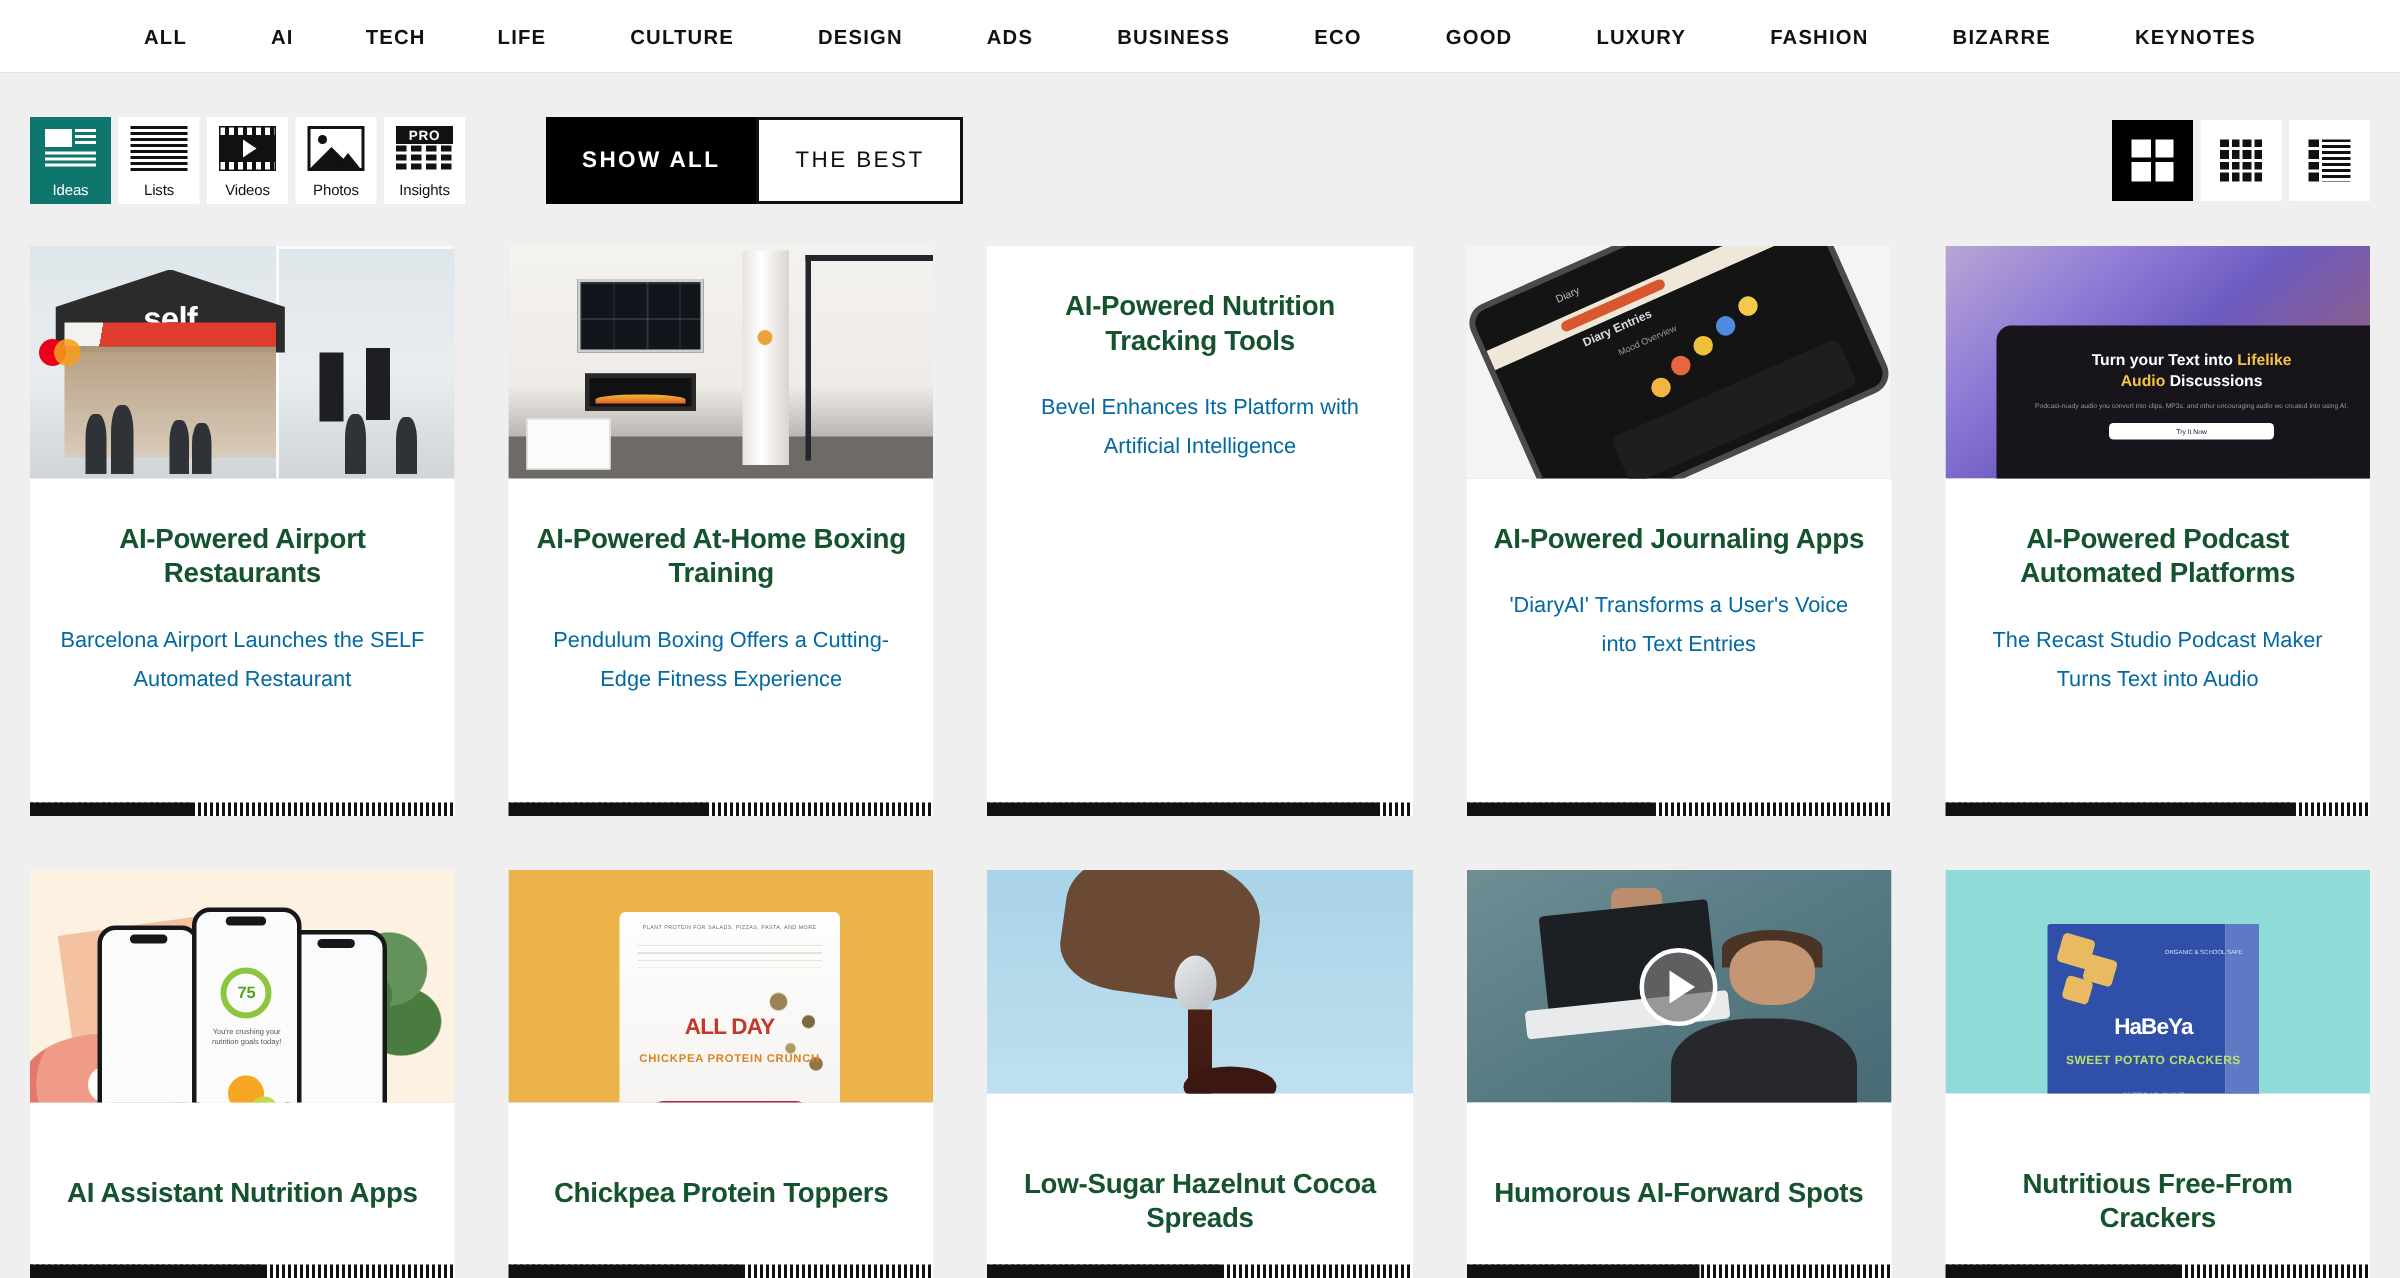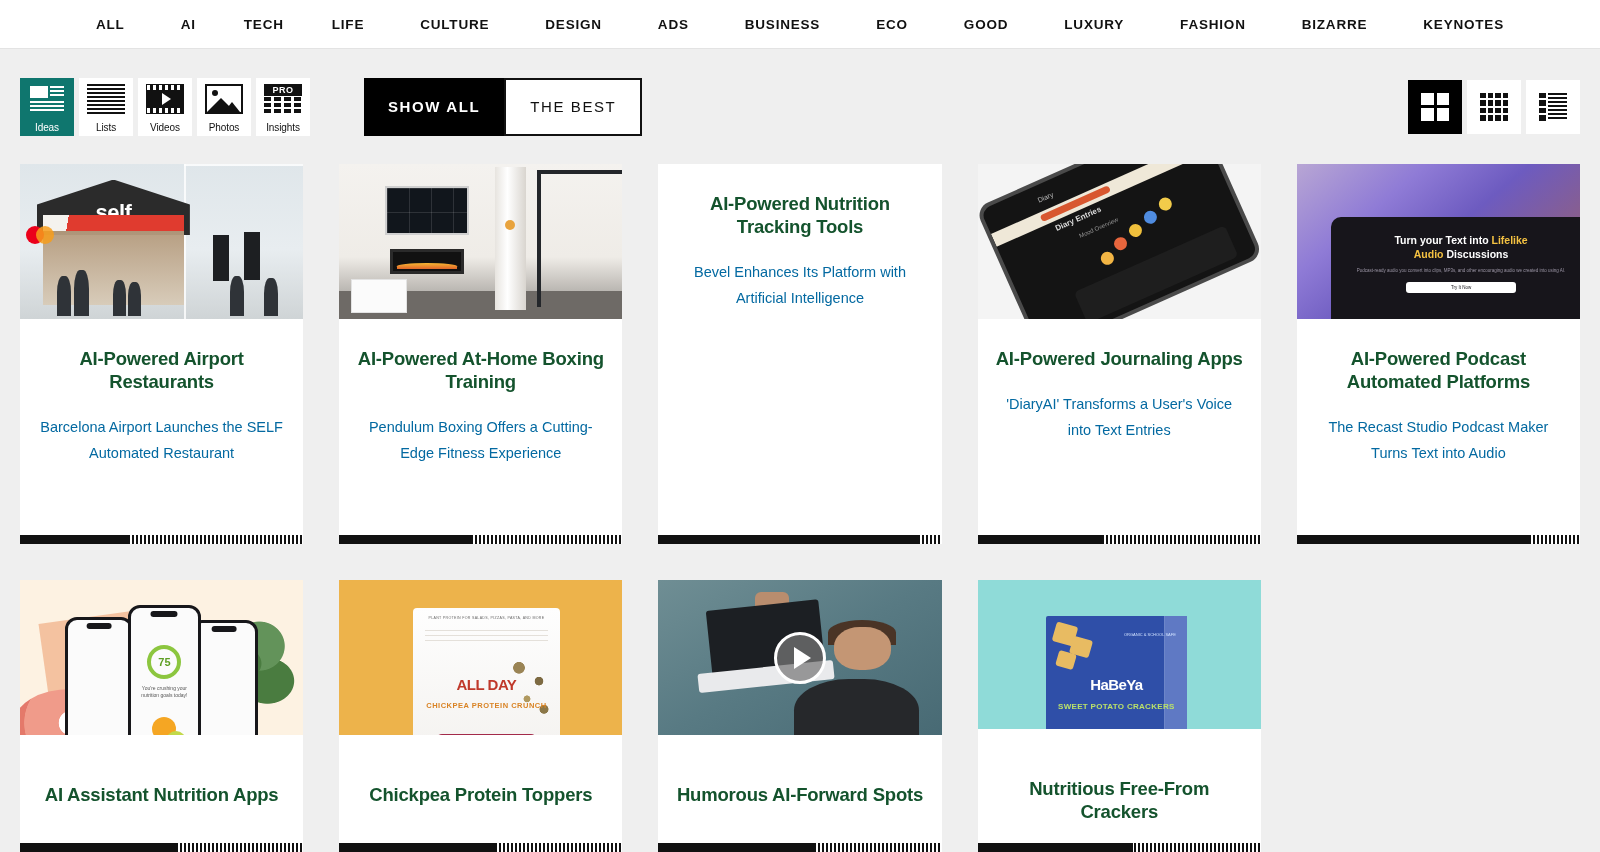--- a/index.html
+++ b/index.html
@@ -665,20 +665,36 @@
       </div>
       <div class="card-body">
         <div class="card-title">Chickpea Protein Toppers</div>
       </div>
       <div class="card-bar">
         <div class="fill" style="width: 55%;"></div>
       </div>
     </div>
     <div class="card">
       <div class="card-img">
+        <div class="scene sc-cocoa">
+          <div class="hand"></div>
+          <div class="spoon"></div>
+          <div class="drip"></div>
+          <div class="pool"></div>
+        </div>
+      </div>
+      <div class="card-body">
+        <div class="card-title">Low-Sugar Hazelnut Cocoa Spreads</div>
+      </div>
+      <div class="card-bar">
+        <div class="fill" style="width: 55%;"></div>
+      </div>
+    </div>
+    <div class="card">
+      <div class="card-img">
         <div class="scene sc-video">
           <div class="torso"></div>
           <div class="hair"></div>
           <div class="head"></div>
           <div class="arm"></div>
           <div class="lap"></div>
           <div class="lapb"></div>
         </div>
         <div class="play-overlay">
           <span class="tri"></span>

